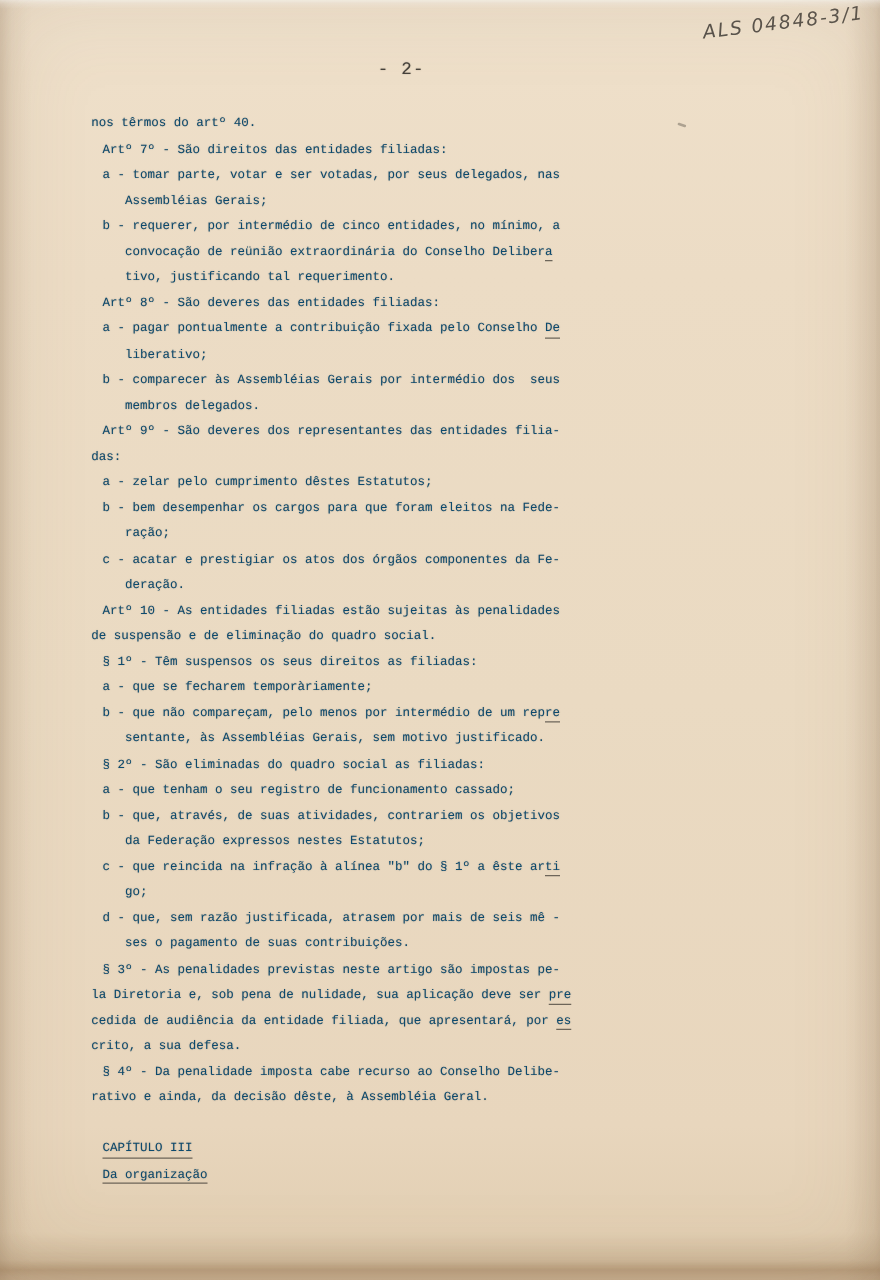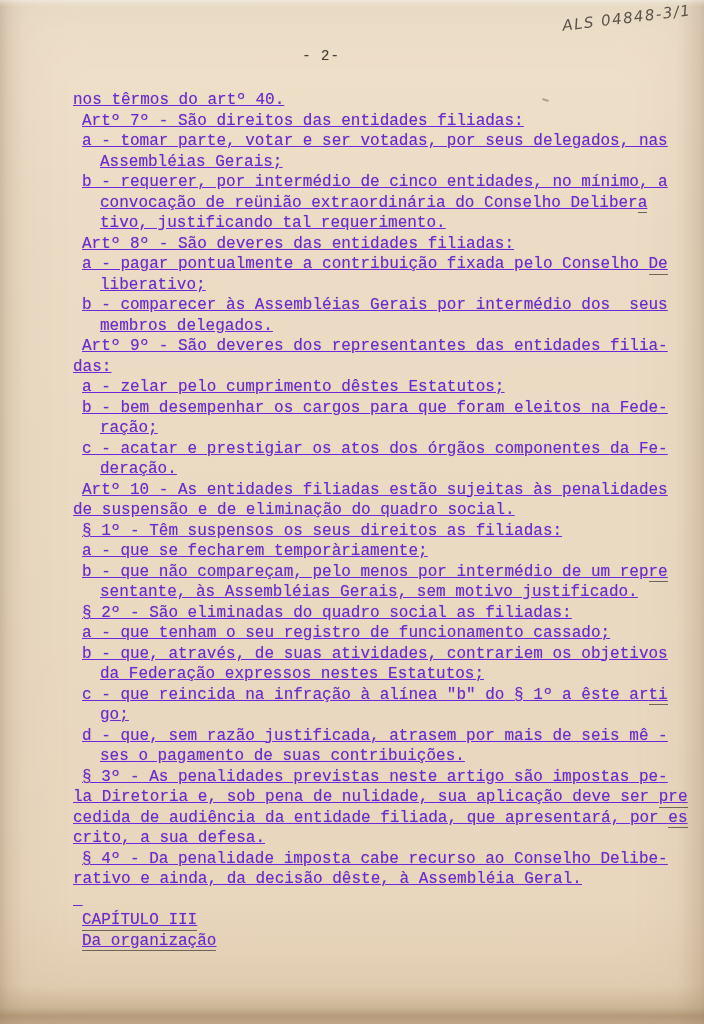--- a/index.html
+++ b/index.html
@@ -18,25 +18,24 @@
       linear-gradient(90deg, rgba(122,96,68,0.16) 0px, rgba(122,96,68,0.05) 9px, rgba(122,96,68,0) 26px, rgba(122,96,68,0) 676px, rgba(122,96,68,0.10) 700px, rgba(122,96,68,0.16) 704px),
       
       linear-gradient(180deg, #f0e3cf 0px, #eedfc9 60px, #ecdcc5 220px, #eadac2 560px, #e8d6bd 900px, #e2cfb3 985px, #d4bfa1 1008px, #bfa584 1016px, #c9b193 1021px, #cdb697 1024px);
   }
   .vignette{
     position:absolute;inset:0;pointer-events:none;
     box-shadow: inset 0 0 70px rgba(150,118,82,0.18), inset 0 -14px 22px rgba(120,92,60,0.12);
   }
   .doc-lines{
     position:absolute;left:73px;top:90px;width:620px;
-    font-size:16px;line-height:20.5px;
-    color:#6d28d9;
+    font-size:10px;line-height:20.5px;
+    color:#0c4a6e;
     white-space:pre;
     text-shadow:0 0 1px rgba(78,72,64,0.45);
-    text-decoration:underline;
   }
   .line{min-height:20.5px;}
   .i0{padding-left:0;}
   .i1{padding-left:9px;}
   .i2{padding-left:27px;}
   .u{border-bottom:1.4px solid rgba(78,72,64,0.8);padding-bottom:0.5px;}
   .page-number{
     position:absolute;top:48px;left:321px;transform:translateX(-50%);
     font-size:14px;color:#45413b;letter-spacing:1px;
     text-shadow:0 0 1px rgba(78,72,64,0.45);

